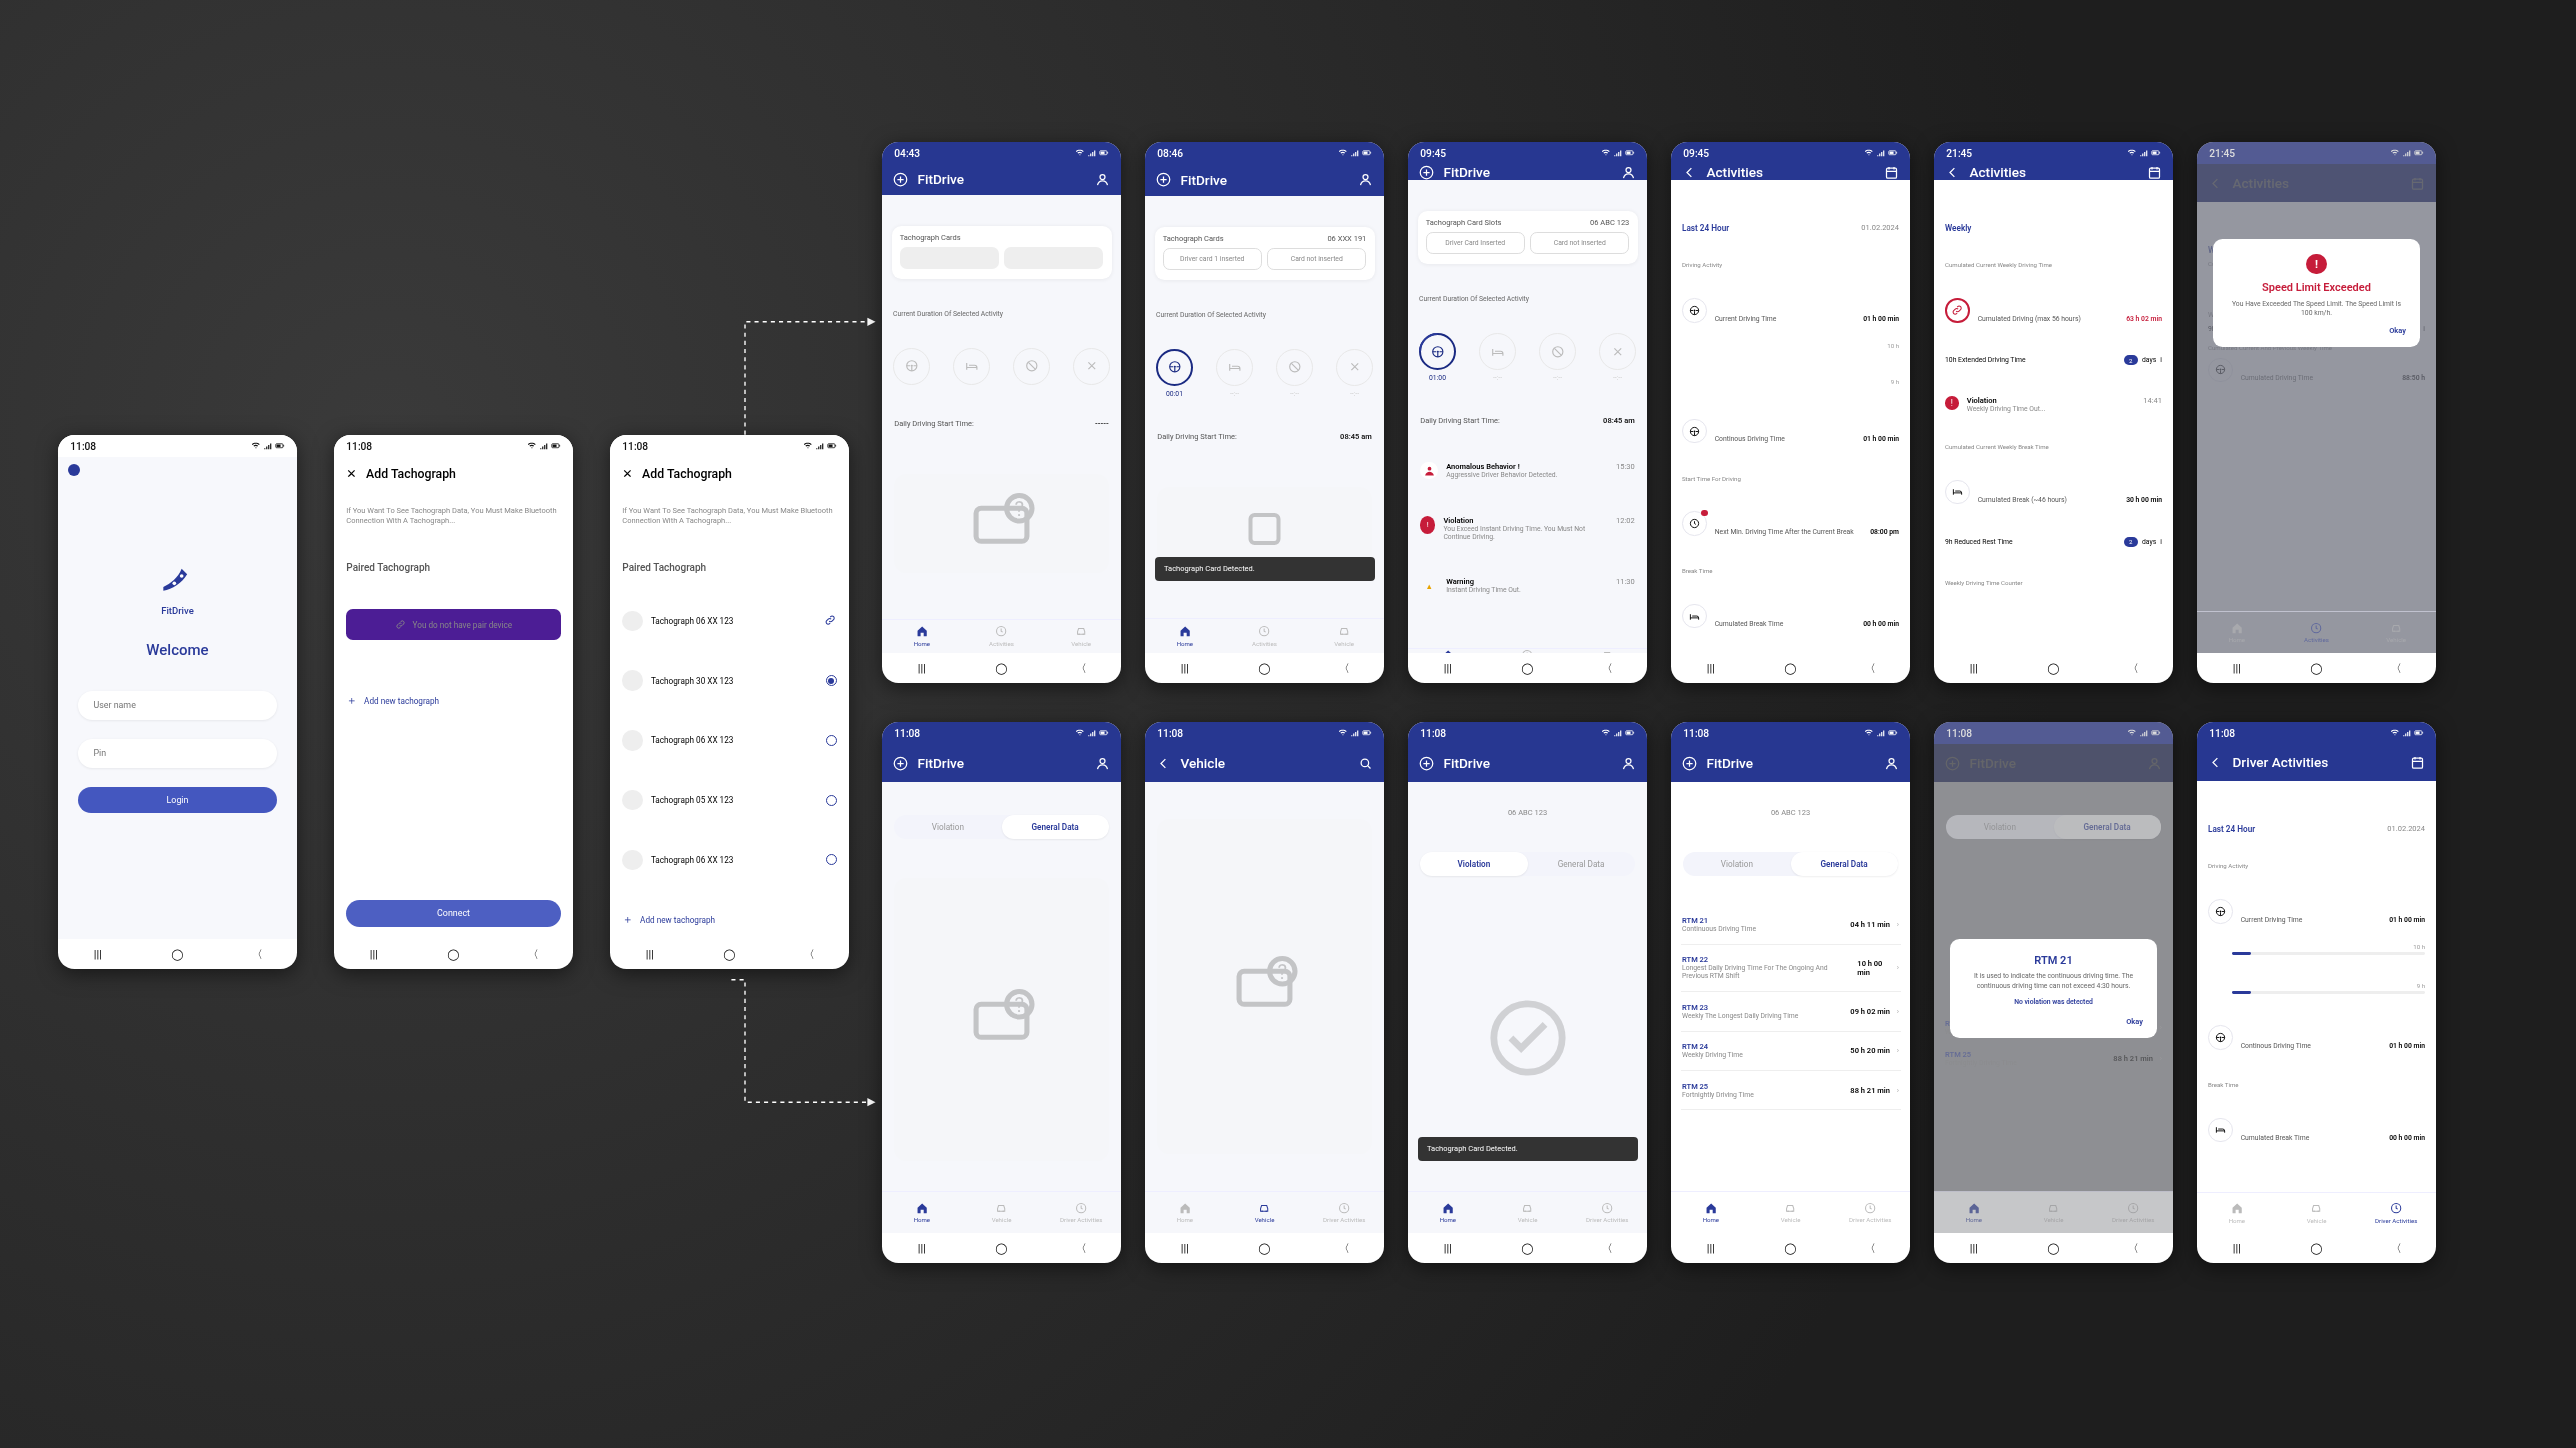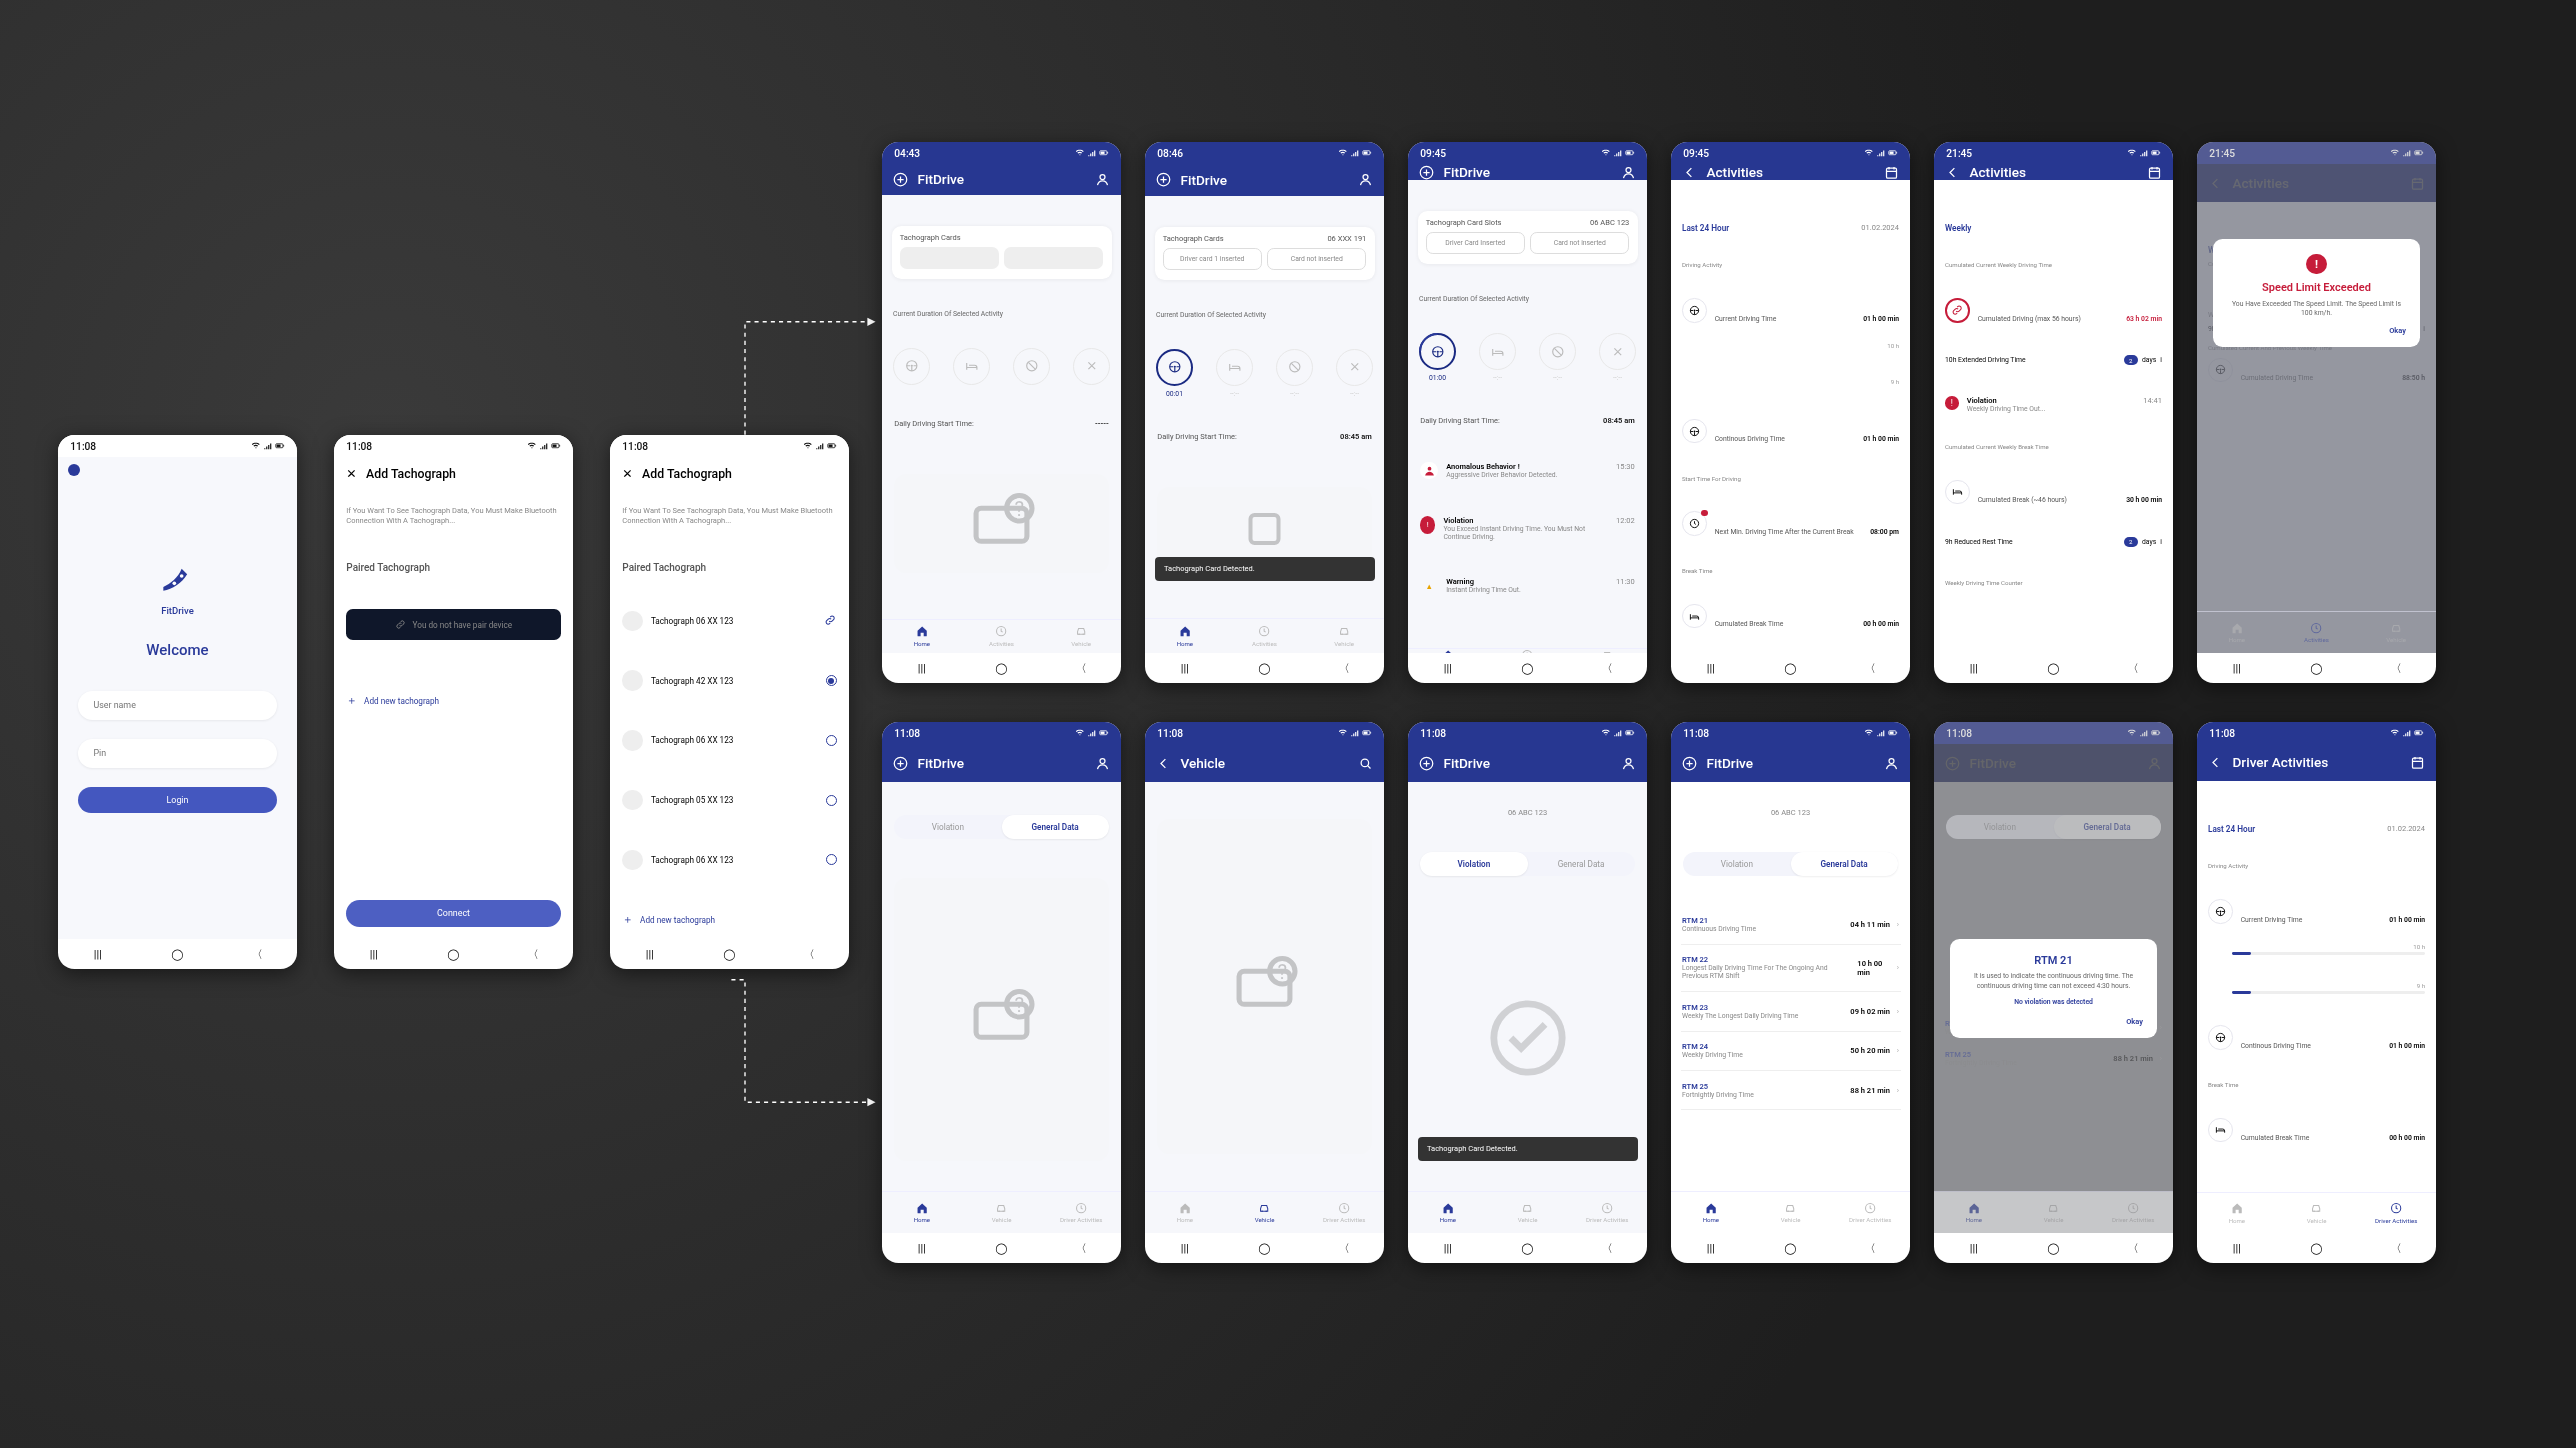--- a/index.html
+++ b/index.html
@@ -32,21 +32,21 @@
   .login-body .app { color:#2a3a9a; font-size:9.5px; font-weight:500; margin-bottom:19px; }
   .login-body .welcome { color:#2a3a9a; font-size:15px; font-weight:500; margin-bottom:24.5px; }
   .login-body input { width:100%; height:29px; border-radius:16.4px; border:0; background:#fff; box-shadow: 0 0.7px 2.7px rgba(0,0,0,.08); padding: 0 15px; margin-bottom:12.3px; font-size:8.9px; }
   .login-body .btn { width:100%; height:26px; border-radius:16.4px; border:0; background:#4457bf; color:#fff; font-size:8.9px; cursor:pointer; }
 
   
   .addt-head { display:flex; align-items:center; gap:9.5px; padding:9.5px 12.3px 2.7px 12.3px; font-size:12.3px; font-weight:500;}
   .addt-head .x { font-size:12.3px; cursor:pointer; }
   .addt-info { padding:0 12.3px; font-size:7.5px; color:#888; line-height:1.35; margin-bottom:12.3px; }
   .addt-sub  { padding:0 12.3px; font-size:10px; color:#555; font-weight:500; margin-bottom:6.8px; }
-  .emptypair { margin:6.8px 12.3px 19px 12.3px; height:31px; background:#0f172a; border-radius:6.8px; display:flex; align-items:center; justify-content:center; gap:6.8px; font-size:8.2px; color:#888;}
+  .emptypair { margin:6.8px 12.3px 19px 12.3px; height:31px; background:#4c1d95; border-radius:6.8px; display:flex; align-items:center; justify-content:center; gap:6.8px; font-size:8.2px; color:#888;}
   .addrow { display:flex; align-items:center; gap:8.2px; padding:8.2px 12.3px; font-size:8.2px;}
   .addrow .av { width:20.4px;height:20.4px;border-radius:50%; background:#eee;}
   .addrow .lbl { flex:1; }
   .addrow .radio { width:11px;height:11px;border:1.4px solid #2a3a9a;border-radius:50%; position:relative;}
   .addrow .radio.sel::after{content:'';position:absolute;inset:1.4px;border-radius:50%;background:#2a3a9a;}
   .addrow .chain svg{ width:12.3px;height:12.3px; }
   .addnew { display:flex; align-items:center; gap:6.8px; padding:11px 12.3px; color:#2a3a9a; font-size:8.2px;}
   .bigbtn { margin: auto 12.3px 12.3px 12.3px; height:27px; border-radius:15px; background:#273791; color:#fff; display:flex; align-items:center; justify-content:center; font-size:8.9px; cursor:pointer;}
   .bigbtn.light{ background:#4d5fc2;}
 
@@ -317,21 +317,21 @@
     <div class="addt-sub">Paired Tachograph</div>
     <div class="addrow">
         <div class="av"></div>
         <div class="lbl">Tachograph 06 XX 123</div>
         <span class="chain"><svg viewBox="0 0 24 24" style="color:#2a3a9a">
             <use href="#i-chain"></use>
           </svg></span>
       </div>
     <div class="addrow">
         <div class="av"></div>
-        <div class="lbl">Tachograph 42 XX 123</div>
+        <div class="lbl">Tachograph 30 XX 123</div>
         <span class="radio sel"></span>
       </div>
     <div class="addrow">
         <div class="av"></div>
         <div class="lbl">Tachograph 06 XX 123</div>
         <span class="radio"></span>
       </div>
     <div class="addrow">
         <div class="av"></div>
         <div class="lbl">Tachograph 05 XX 123</div>

